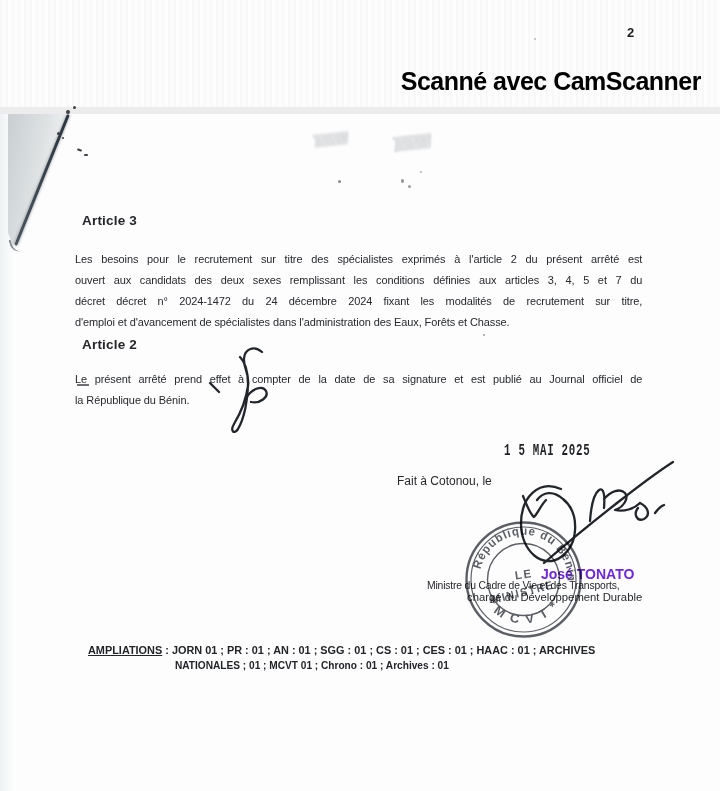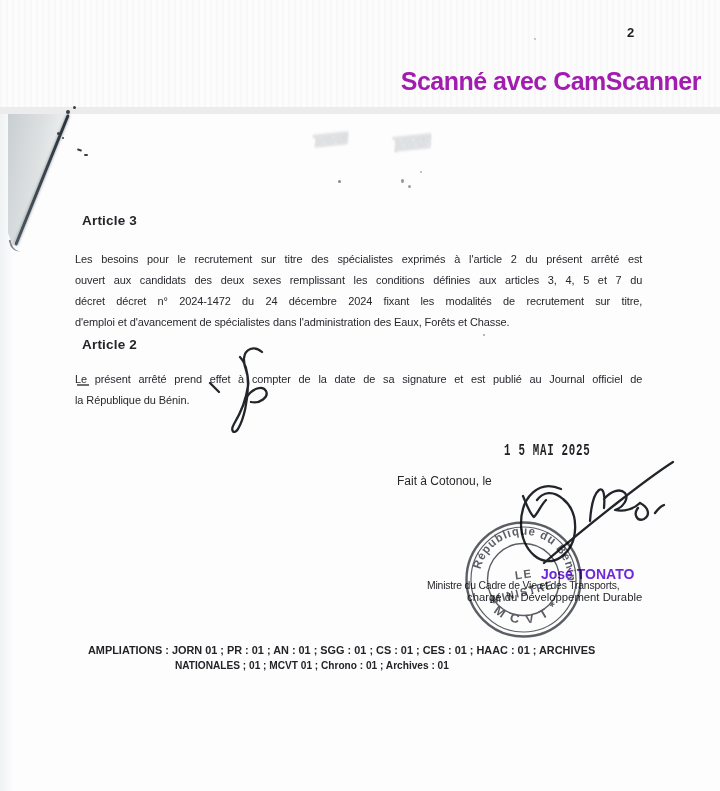--- a/index.html
+++ b/index.html
@@ -5,21 +5,21 @@
   html,body{margin:0;padding:0;background:#ffffff;}
   .page{position:relative;width:720px;height:791px;overflow:hidden;
         font-family:"Liberation Sans",sans-serif;background:#fcfcfc;}
   
   .topstrip{position:absolute;left:0;top:0;width:720px;height:107px;
     background:
       repeating-linear-gradient(90deg, rgba(0,0,0,0.014) 0 2px, rgba(0,0,0,0) 2px 6px),
       #fcfcfc;}
   .pagenum{position:absolute;left:627px;top:25px;font-size:13px;font-weight:bold;color:#1d1d1f;}
   .wmclip{position:absolute;right:19px;top:72px;height:23px;overflow:hidden;}
-  .wmtext{display:block;margin-top:-5px;font-size:25px;font-weight:bold;color:#a21caf;
+  .wmtext{display:block;margin-top:-5px;font-size:25px;font-weight:bold;color:#000000;
           letter-spacing:-0.5px;white-space:nowrap;}
   .band{position:absolute;left:0;top:107px;width:720px;height:7px;background:#ececec;}
   
   .scan{position:absolute;left:0;top:114px;width:720px;height:677px;background:#fdfdfe;}
   .leftedge{position:absolute;left:0;top:0;width:14px;height:677px;
     background:linear-gradient(to right, rgba(188,203,203,0.22), rgba(188,203,203,0));}
   
   .fold{position:absolute;left:8px;top:114px;width:62px;height:132px;
     clip-path:polygon(0 0, 97% 0, 8% 100%, 0 90%);
     background:linear-gradient(100deg,#c9ced1 0%,#dde1e2 45%,#f1f3f3 76%,#d9dddf 100%);}
@@ -45,21 +45,21 @@
     font-weight:bold;font-size:15px;color:#1f2124;white-space:nowrap;
     transform:scale(0.72,1.1);transform-origin:left top;letter-spacing:1px;}
   .sig-name{position:absolute;left:541px;top:566px;font-size:14px;font-weight:bold;color:#6d28d9;white-space:nowrap;}
   .sig-title1{position:absolute;left:427px;top:579px;font-size:11.3px;color:#26282c;white-space:nowrap;
     letter-spacing:-0.2px;transform:scaleX(0.92);transform-origin:left top;}
   .sig-title2{position:absolute;left:467px;top:591px;font-size:11.3px;color:#26282c;white-space:nowrap;}
   .amp1{position:absolute;left:88px;top:644px;font-size:11px;font-weight:bold;color:#222428;
     white-space:nowrap;transform:scaleX(0.99);transform-origin:left top;}
   .amp2{position:absolute;left:175px;top:659px;font-size:11px;font-weight:bold;color:#222428;
     white-space:nowrap;transform:scaleX(0.92);transform-origin:left top;}
-  .ampu{}
+  .ampu{text-decoration:underline;}
   .stray{position:absolute;background:#2f3236;}
   
   .inksvg{position:absolute;left:0;top:0;mix-blend-mode:multiply;pointer-events:none;}
   .stampsvg{position:absolute;left:463px;top:519px;mix-blend-mode:multiply;pointer-events:none;opacity:.82;}
   .stamp-stroke{fill:none;stroke:#383b41;}
   .stamp-text{fill:#383b41;font-family:"Liberation Sans",sans-serif;}
   .sigpath{fill:none;stroke:#22252a;stroke-width:2.3;stroke-linecap:round;stroke-linejoin:round;}
 </style>
 </head>
 <body>

